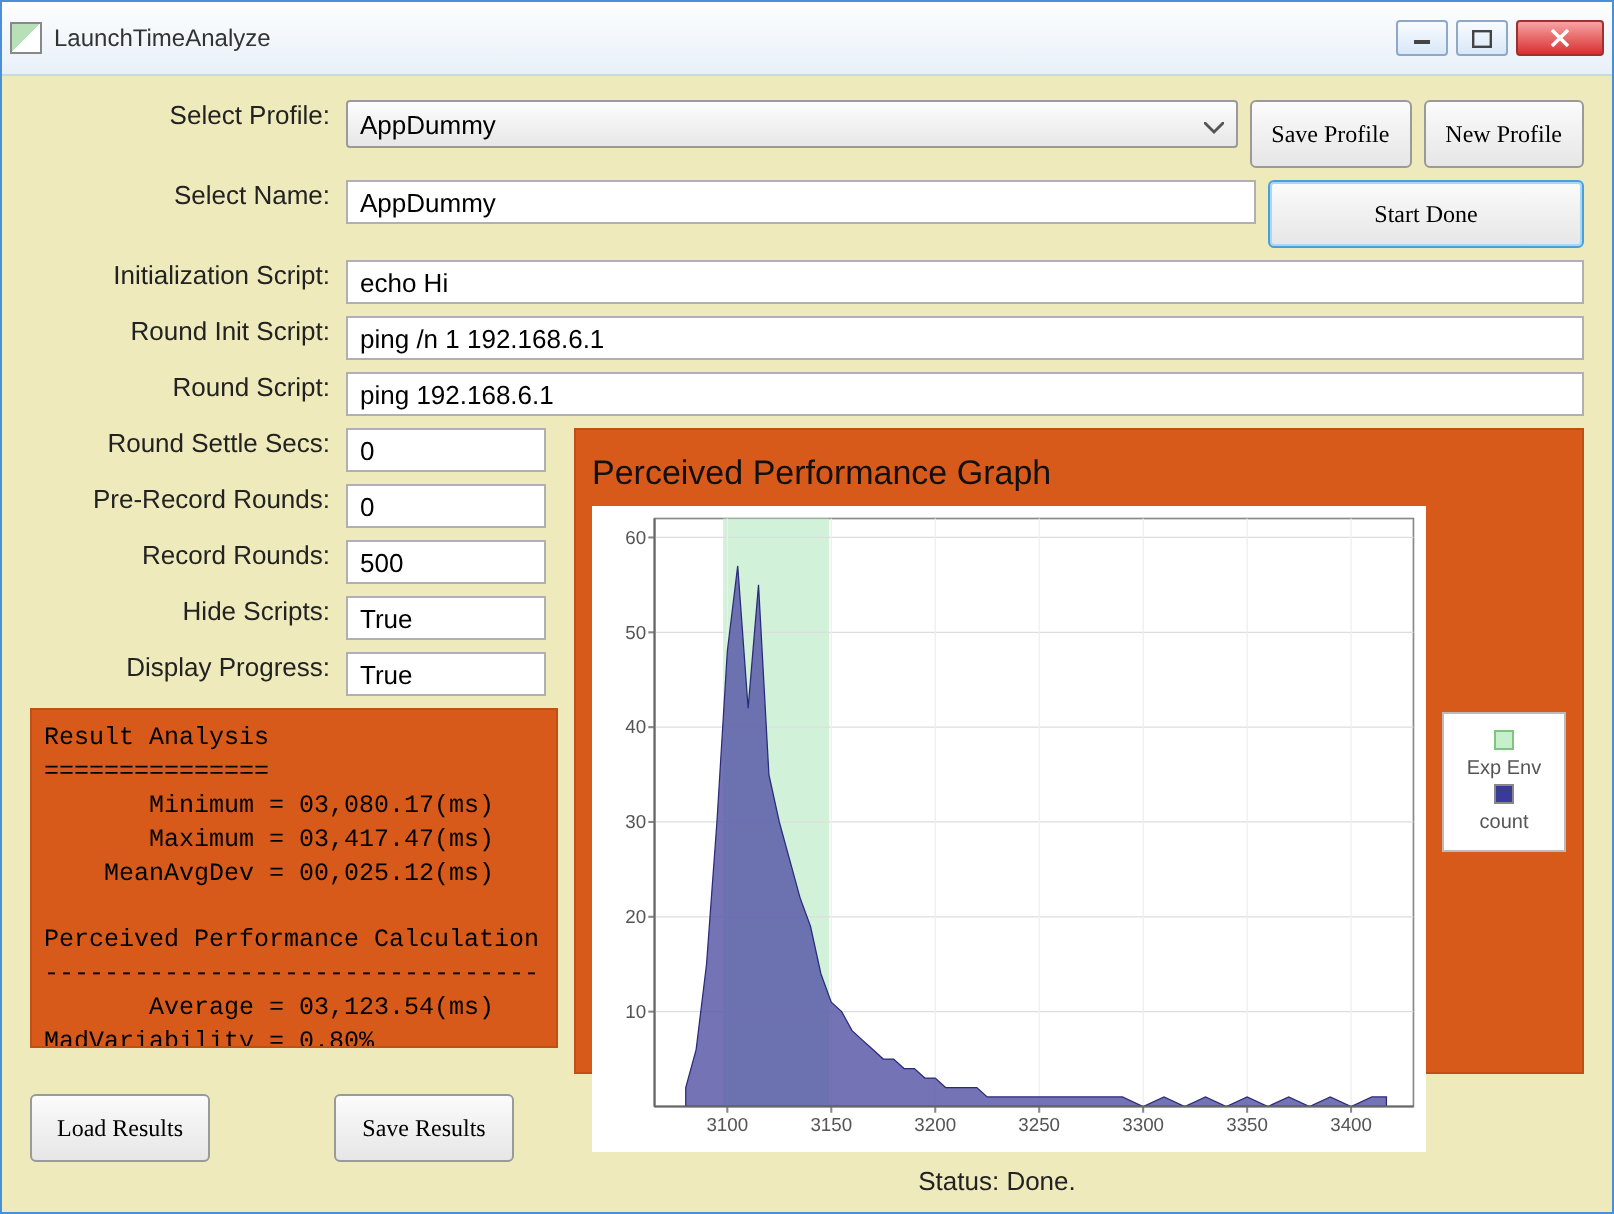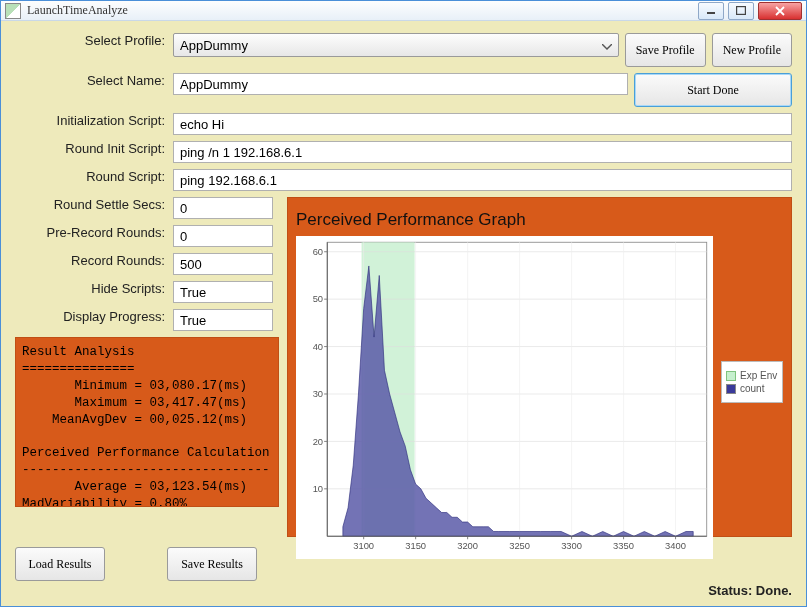--- a/index.html
+++ b/index.html
@@ -13,27 +13,26 @@
 }
 .window {
   width: 807px;
   height: 607px;
   border: 1px solid #4a8fd8;
   background: #fff;
   display: flex;
   flex-direction: column;
 }
 .titlebar {
-  height: 20px;
+  height: 37px;
   background: linear-gradient(#fdfefe, #e8f0f8);
   border-bottom: 1px solid #c9d8e8;
   display: flex;
   align-items: center;
   padding: 0 4px;
-  font-family: Liberation Serif, serif;
 }
 .titlebar .app-icon {
   width: 16px; height: 16px;
   margin-right: 6px;
   border: 1px solid #888;
   background: linear-gradient(135deg,#b8e0b8 0%,#b8e0b8 50%,#fff 50%,#fff 100%);
 }
 .titlebar .title { color: #333; font-size: 12px; flex: 0 0 auto; }
 .titlebar .spacer { flex: 1; }
 .winbtn {
@@ -164,21 +163,21 @@
 }
 .legend {
   width: 62px;
   align-self: center;
   background: #fff;
   border: 1px solid #bbb;
   padding: 6px 4px;
   font-size: 10px;
   color: #555;
 }
-.legend .item { display:flex; align-items:center; gap:4px; margin:2px 0;}
+.legend .item { display:flex; align-items:center; gap:4px; margin:2px 0;flex-direction:column;}
 .swatch { width:10px; height:10px; border:1px solid #888; }
 .bottom {
   display: flex;
   align-items: center;
   gap: 8px;
   padding-top: 4px;
 }
 svg text { font-family: "Segoe UI", sans-serif; }
 </style>
 </head>
@@ -339,17 +338,17 @@
         </div>
       </div>
     </div>
 
     <div class="bottom">
       <button class="btn" style="width:90px">Load Results</button>
       <div style="width:46px"></div>
       <button class="btn" style="width:90px">Save Results</button>
       <div style="flex:1"></div>
     </div>
-    <div style="text-align:right; padding-left:190px; margin-top:-4px;font-weight:bold;">
+    <div style="text-align:center; padding-left:190px; margin-top:-4px;">
       <span style="font-size:13px;color:#222">Status: Done.</span>
     </div>
   </div>
 </div>
 
 </body></html>

